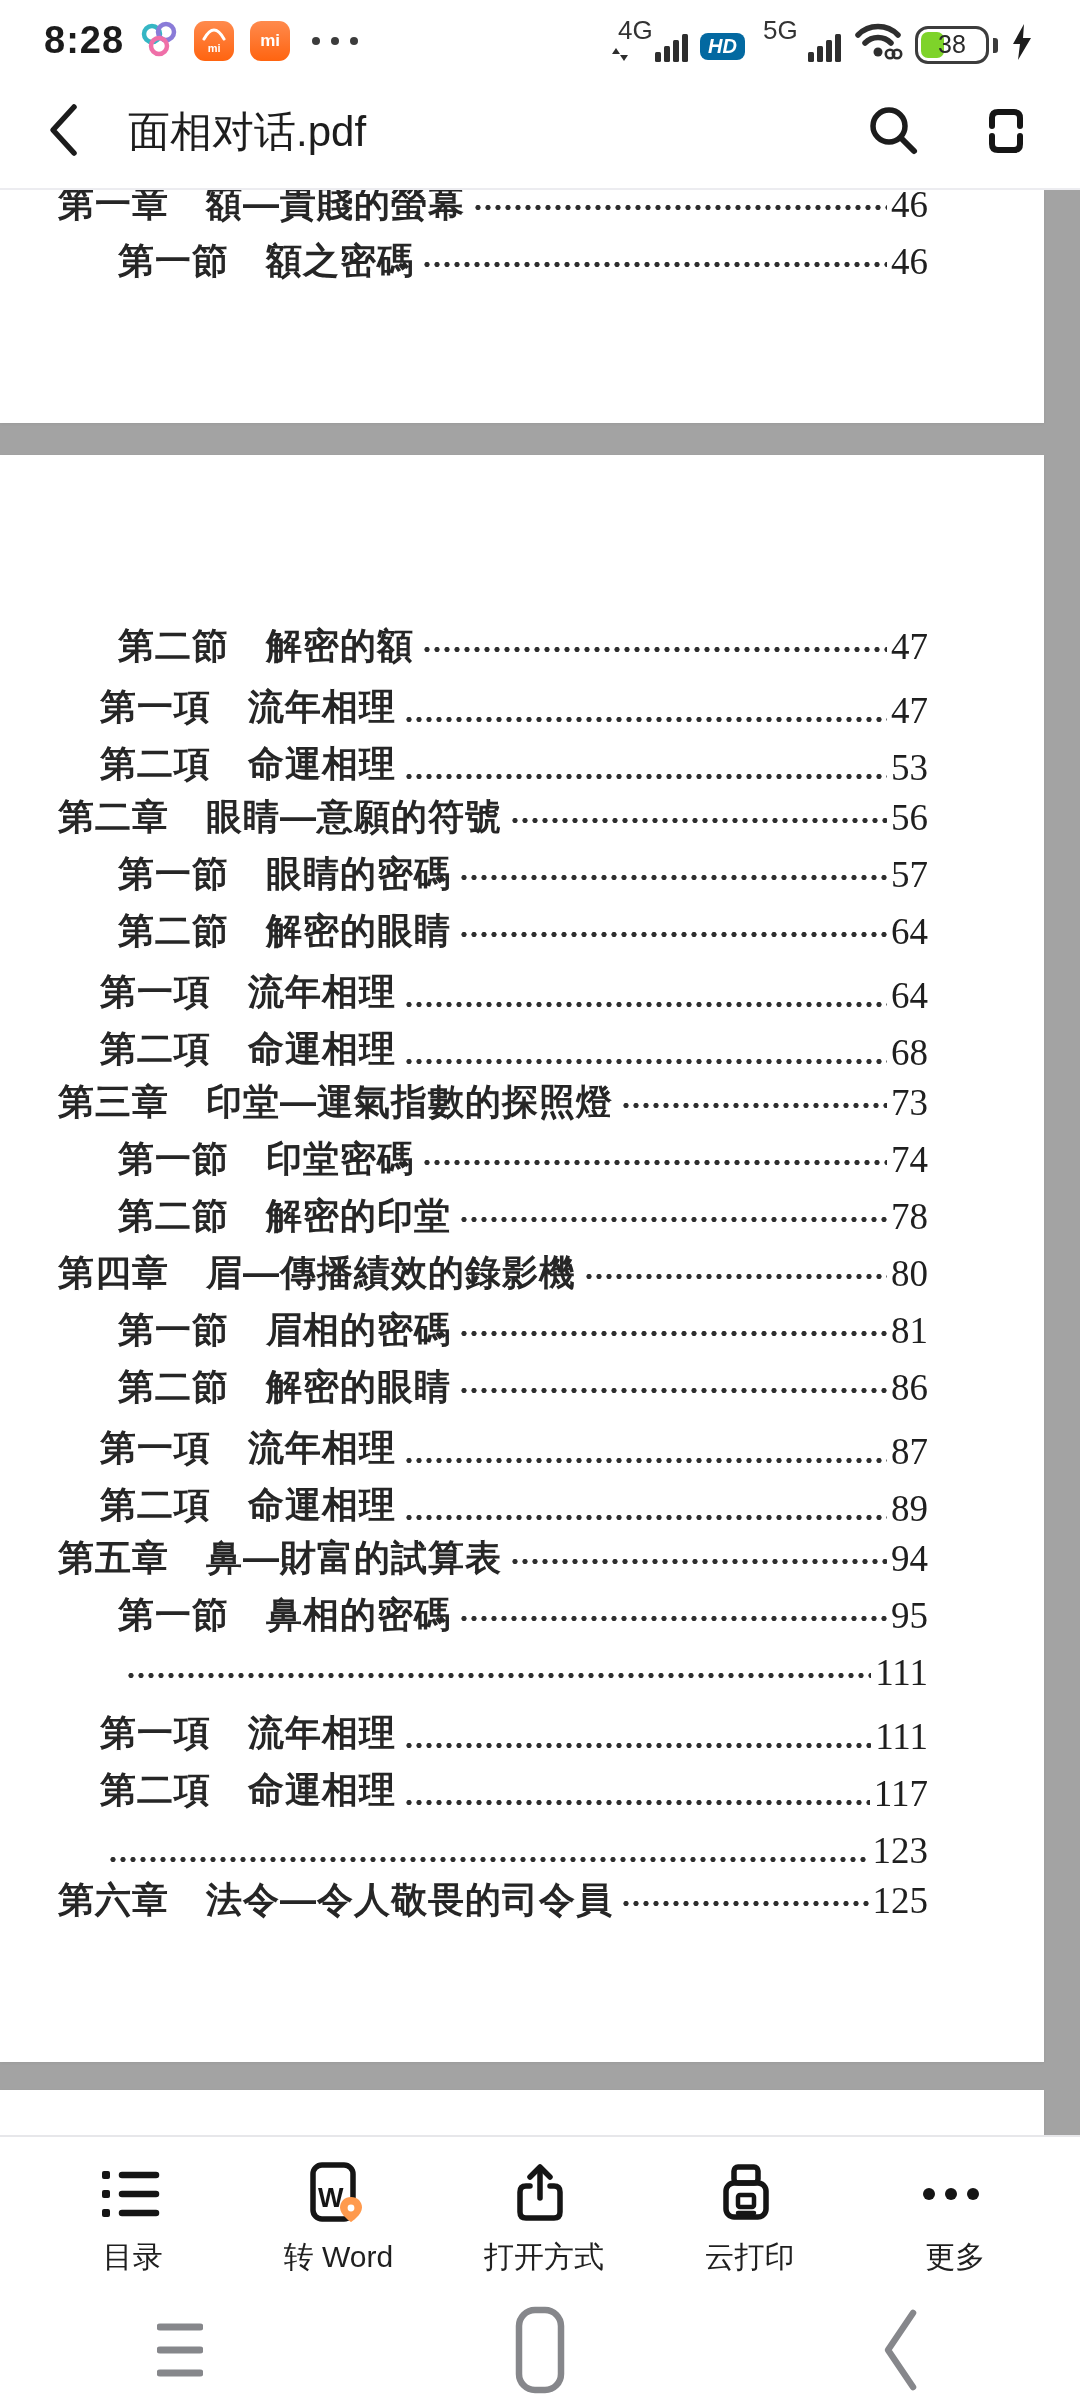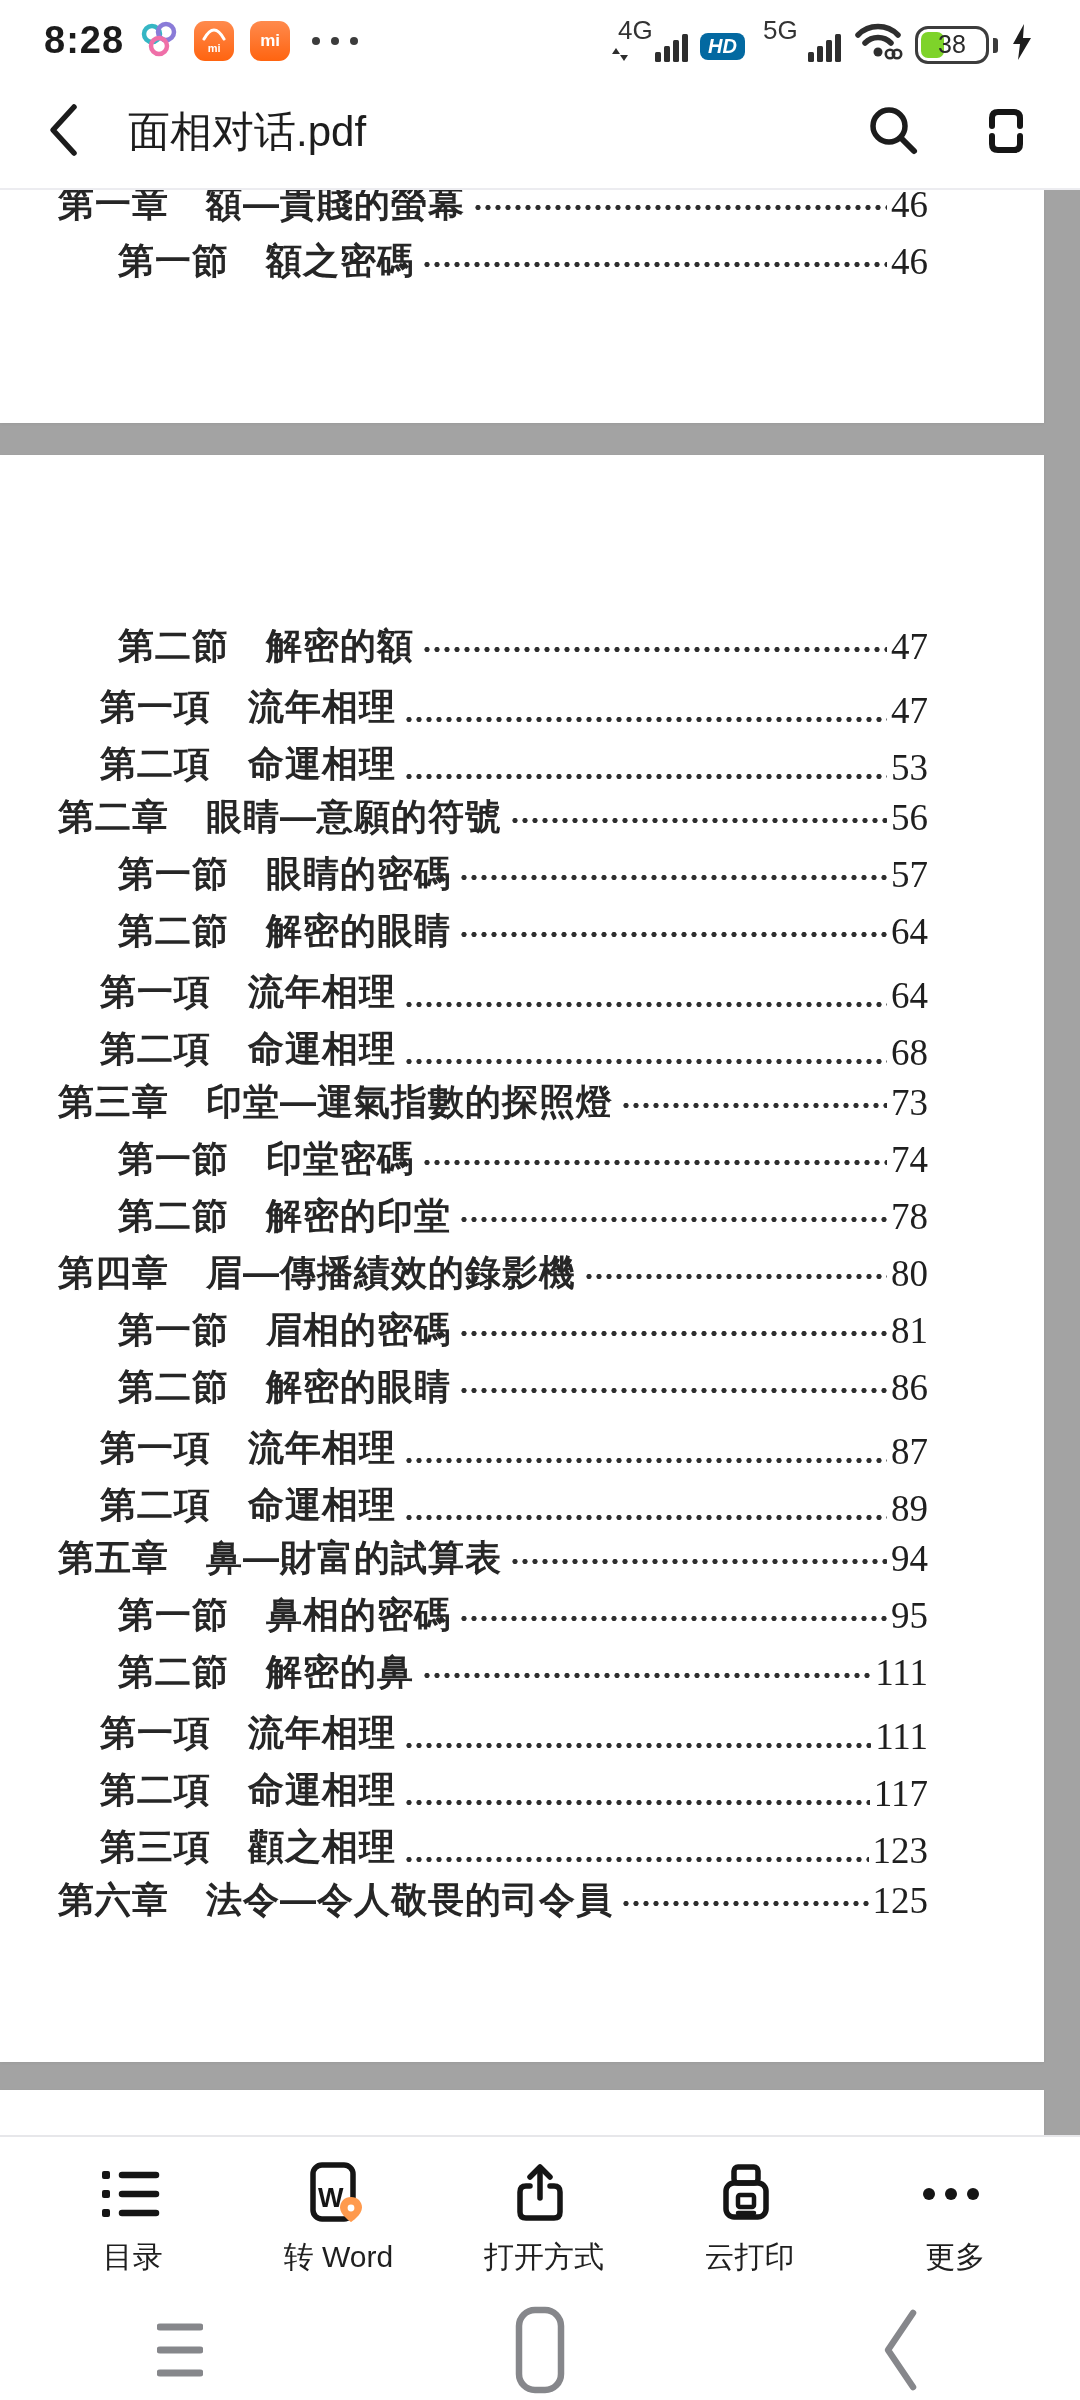--- a/index.html
+++ b/index.html
@@ -277,36 +277,34 @@
           <span class="toc-label">第五章　鼻—財富的試算表</span>
           <span class="leader"></span>
           <span class="pnum">94</span>
         </div>
         <div class="toc-row lvl1">
           <span class="toc-label">第一節　鼻相的密碼</span>
           <span class="leader"></span>
           <span class="pnum">95</span>
         </div>
         <div class="toc-row lvl1">
-          <span class="toc-label">第二節　解密的鼻</span>
           <span class="leader"></span>
           <span class="pnum">111</span>
         </div>
         <div class="toc-row lvl2">
           <span class="toc-label">第一項　流年相理</span>
           <span class="leader"></span>
           <span class="pnum">111</span>
         </div>
         <div class="toc-row lvl2">
           <span class="toc-label">第二項　命運相理</span>
           <span class="leader"></span>
           <span class="pnum">117</span>
         </div>
         <div class="toc-row lvl2">
-          <span class="toc-label">第三項　顴之相理</span>
           <span class="leader"></span>
           <span class="pnum">123</span>
         </div>
         <div class="toc-row lvl0">
           <span class="toc-label">第六章　法令—令人敬畏的司令員</span>
           <span class="leader"></span>
           <span class="pnum">125</span>
         </div>
       </div>
     <div class="page-gap" style="height:28px"></div>

